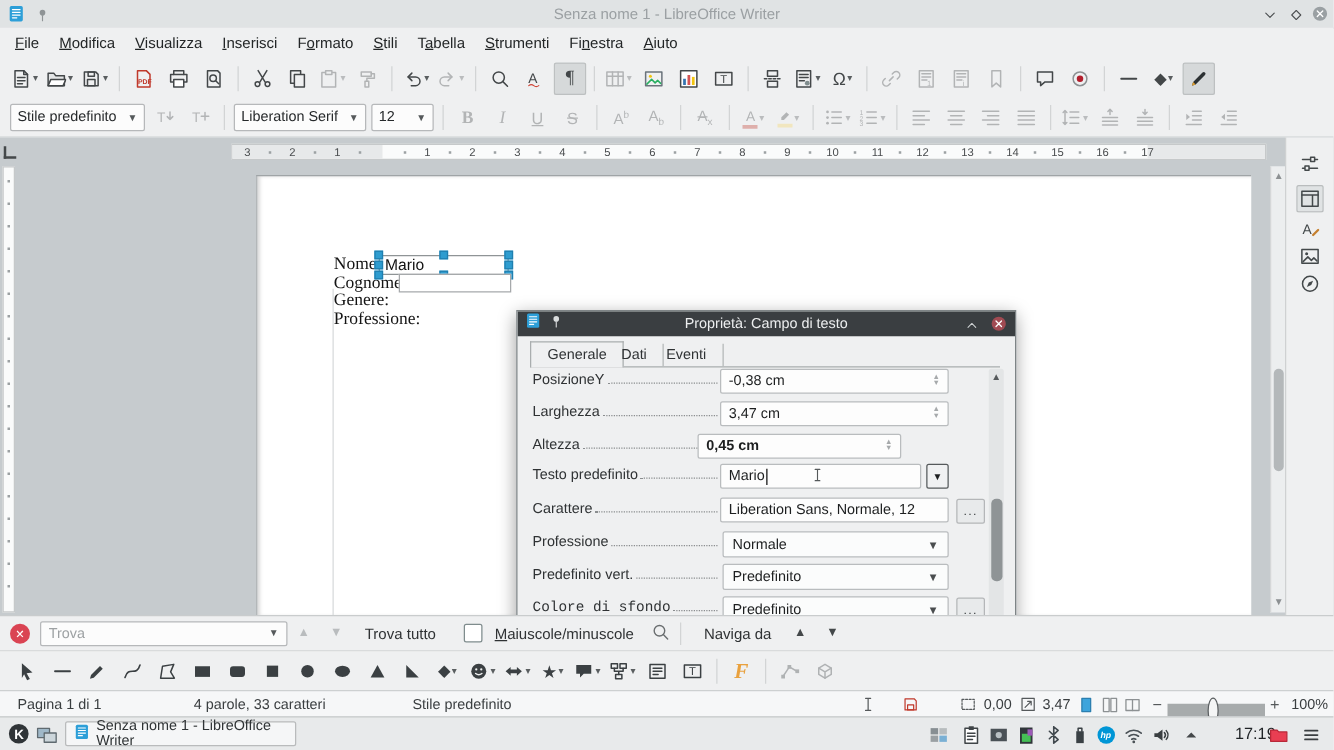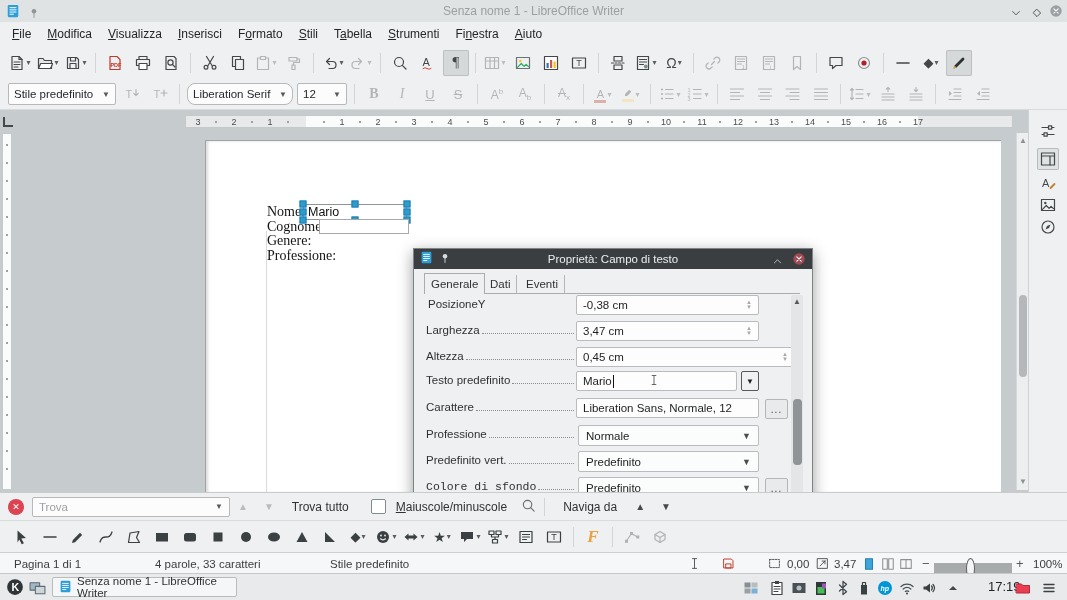--- a/index.html
+++ b/index.html
@@ -50,21 +50,21 @@
   .scrarrow{position:absolute;left:0;width:12px;text-align:center;font-size:8px;color:#8d9193;}
   #sidebar{position:absolute;top:0;left:1028px;width:39px;height:382px;background:#eff0f1;border-left:1px solid #cfd1d2;}
   .sbicon{position:absolute;left:8px;width:22px;height:22px;display:flex;align-items:center;justify-content:center;color:#43484a;}
   .sbicon.active{background:#e0e3e4;box-shadow:inset 0 0 0 1px #b9bcbd;border-radius:2px;}
   
   #dialog{position:absolute;top:138px;left:413px;width:400px;height:297px;background:#eff0f1;border:1px solid #7e8486;
     box-sizing:border-box;box-shadow:0 4px 14px rgba(0,0,0,.4);overflow:hidden;}
   #dlg-title{position:absolute;top:0;left:0;right:0;height:20px;background:#3a3e41;display:flex;align-items:center;padding:0 6px;}
   #dlg-title .t{position:absolute;left:0;right:0;text-align:center;font-size:11.5px;color:#eceeef;}
   #dlg-tabs{position:absolute;top:24px;left:10px;right:12px;height:20px;border-bottom:1px solid #a9adae;}
-  .dtab{position:absolute;top:2px;height:18px;font-size:11.5px;color:#2f3234;padding:0 6px;line-height:18px;border-right:1px solid #b4b7b8;}
+  .dtab{position:absolute;top:2px;height:18px;font-size:11.5px;color:#2f3234;padding:0 13px;line-height:18px;border-right:1px solid #b4b7b8;}
   .dtab.active{top:0;height:20px;background:#eff0f1;border:1px solid #a9adae;border-bottom:none;line-height:20px;}
   .drow-label{position:absolute;left:12px;width:148px;display:flex;align-items:baseline;font-size:11.5px;color:#2f3234;}
   .drow-label .dots{flex:1;border-bottom:1px dotted #8a8d8f;margin:0 0 2px 2px;}
   .dfield{position:absolute;background:#fdfdfd;border:1px solid #b9bcbe;border-radius:2px;font-size:11.5px;color:#1d1f20;
     display:flex;align-items:center;padding:0 6px;box-sizing:border-box;height:20px;}
   .dfield .ud{margin-left:auto;display:flex;flex-direction:column;align-items:center;color:#a6a9ab;font-size:6px;line-height:5px;}
   .ddrop{position:absolute;background:#fbfcfc;border:1px solid #b9bcbe;border-radius:2px;font-size:11.5px;color:#1d1f20;
     display:flex;align-items:center;padding:0 7px;box-sizing:border-box;height:21px;}
   .ddrop .cv{margin-left:auto;font-size:9px;color:#4a4d4f;}
   .dots-btn{position:absolute;width:21px;height:18px;background:#e8eaeb;border:1px solid #b4b6b8;border-radius:2px;
@@ -420,21 +420,21 @@
       </span>
       <span class="tbtn dis">
         <span>
           <svg width="16" height="16" viewBox="0 0 16 16" fill="none" stroke="currentColor" stroke-width="1.2" stroke-linecap="round" stroke-linejoin="round">
             <text x="1.5" y="11.5" font-size="11" stroke="none" fill="currentColor">T</text>
             <path d="M12 4v6M9 7h6"></path>
           </svg>
         </span>
       </span>
       <span class="tsep"></span>
-      <span class="combo" style="width:106px;border-radius:8px;">
+      <span class="combo" style="width:106px;">
         <span>Liberation Serif</span>
         <span class="cv">▼</span>
       </span>
       <span class="combo" style="width:50px;">
         <span>12</span>
         <span class="cv">▼</span>
       </span>
       <span class="tsep"></span>
       <span class="tbtn dis">
         <span><b style="font-family:'Liberation Serif',serif;font-size:14px;">B</b></span>
@@ -734,21 +734,21 @@
               <circle cx="8" cy="8" r="6.5" fill="#a04a52" stroke="none"></circle>
               <path d="M5.5 5.5l5 5M10.5 5.5l-5 5" stroke="#fff"></path>
             </svg></span>
       </div>
       <div id="dlg-tabs">
           <span class="dtab active" style="left:0px;">Generale</span>
           <span class="dtab" style="left:60px;">Dati</span>
           <span class="dtab" style="left:96px;">Eventi</span>
         </div>
       <div id="dlg-rows">
-          <span class="drow-label" style="top:49px;flex-direction:column;">
+          <span class="drow-label" style="top:49px;">
             <span class="t">PosizioneY</span>
             <span class="dots"></span>
           </span>
           <span class="dfield" style="top:46px;left:162px;width:183px;">
             <span>-0,38 cm</span>
             <span class="ud">
               <span>▲</span>
               <span>▼</span>
             </span>
           </span>
@@ -760,21 +760,21 @@
             <span>3,47 cm</span>
             <span class="ud">
               <span>▲</span>
               <span>▼</span>
             </span>
           </span>
           <span class="drow-label" style="top:101px;">
             <span class="t">Altezza</span>
             <span class="dots"></span>
           </span>
-          <span class="dfield" style="top:98px;left:162px;width:219px;">
+          <span class="dfield" style="top:98px;left:144px;width:163px;font-weight:bold;">
             <span>0,45 cm</span>
             <span class="ud">
               <span>▲</span>
               <span>▼</span>
             </span>
           </span>
           <span class="drow-label" style="top:125px;">
             <span class="t">Testo predefinito</span>
             <span class="dots"></span>
           </span>

